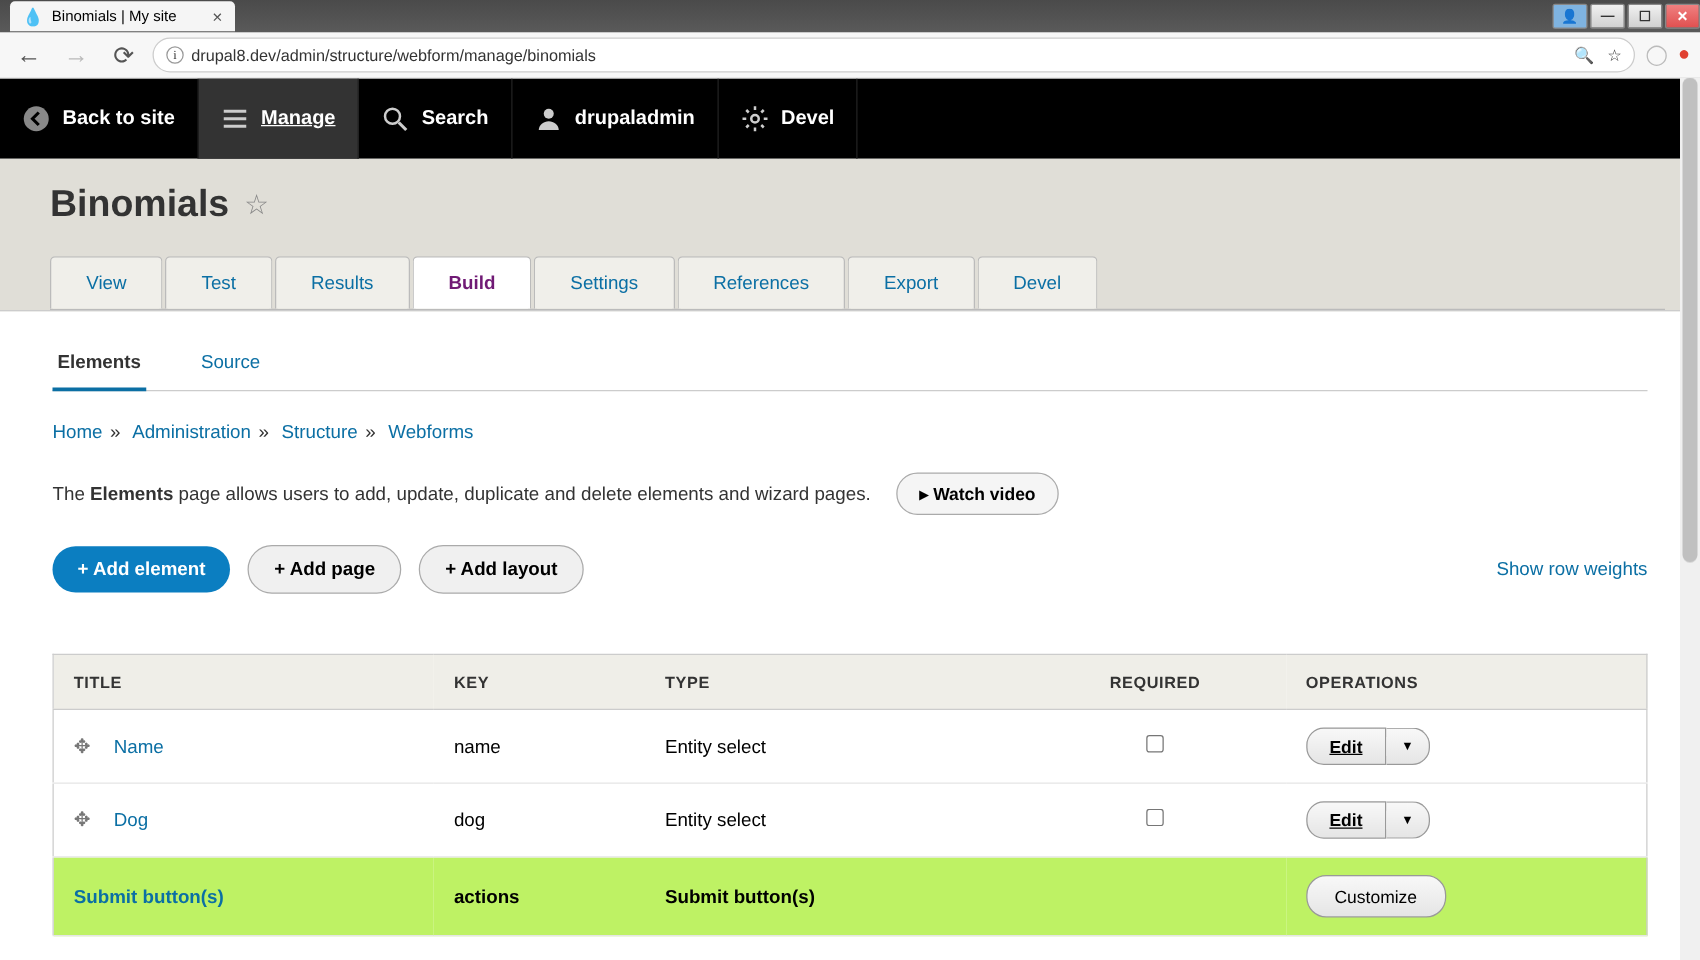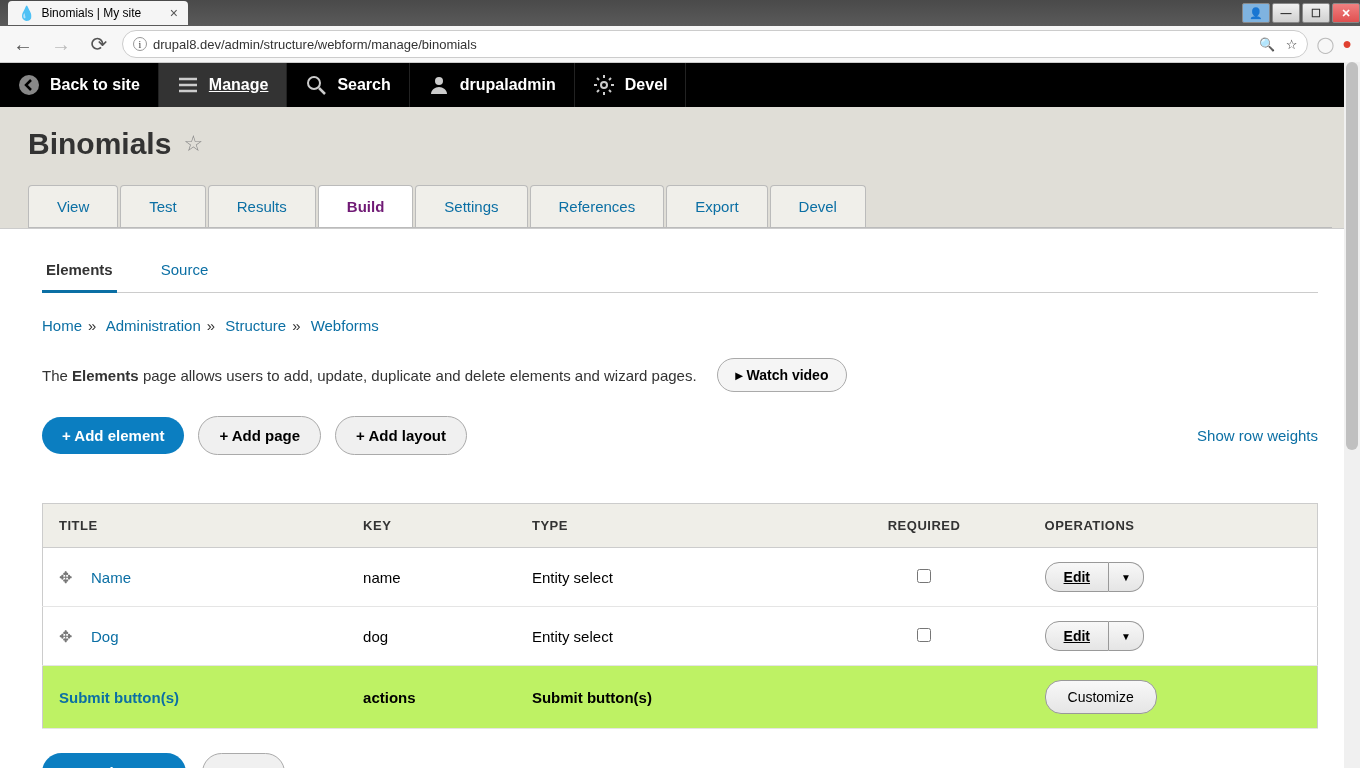--- a/index.html
+++ b/index.html
@@ -16,29 +16,29 @@
 .window-btn.close-w{background:linear-gradient(#f08080,#e05050);color:#fff;}
 
 .nav-bar { display: flex; align-items: center; height: 36px; padding: 0 8px; gap: 8px; background: #f7f7f7; }
 .nav-arrow { width: 30px; height: 30px; display:flex;align-items:center;justify-content:center;font-size:20px;color:#555;cursor:pointer;border-radius:50%;}
 .nav-arrow.disabled{color:#bbb;}
 .url-bar { flex:1; display:flex;align-items:center;border:1px solid #ccc;border-radius:14px;height:28px;padding:0 10px;font-size:13px;color:#333;gap:6px;background:#fff;}
 .url-bar .info-icon{border:1px solid #999;border-radius:50%;width:14px;height:14px;display:flex;align-items:center;justify-content:center;font-size:10px;font-family:serif;}
 .url-icons{display:flex;gap:10px;align-items:center;margin-left:auto;}
 
 
-.drupal-toolbar { background: #000; display: flex; align-items: stretch; height: 44px; }
+.drupal-toolbar { background: #000; display: flex; align-items: stretch; height: 64px; }
 .toolbar-item { display:flex;align-items:center;gap:10px;padding:0 18px;color:#fff;font-weight:bold;font-size:16px;cursor:pointer;border-right:1px solid #222;}
 .toolbar-item.active{background:#333;}
 .toolbar-item.active .tb-label{text-decoration:underline;text-align:center;}
 .toolbar-icon{width:22px;height:22px;display:flex;align-items:center;justify-content:center;}
 
 
 .page-region { background: #e0ded7; padding: 20px 0 0 0; border-bottom: 1px solid #ccc; }
-.region-inner { padding: 0 28px; }
+.region-inner { padding: 0 28px; margin-left: 12px; }
 .page-title-row { display:flex;align-items:center;gap:12px;margin-bottom:24px;}
 .page-title { font-size: 30px; font-weight: bold; color: #333; }
 .star-empty{font-size:22px;color:#888;}
 
 .primary-tabs { display:flex;gap:0;border-bottom:1px solid #bbb;}
 .primary-tab { padding:12px 28px;background:#f0efea;border:1px solid #bbb;border-bottom:none;margin-right:2px;border-radius:4px 4px 0 0;color:#0b6fa4;cursor:pointer;font-size:15px;}
 .primary-tab.active{background:#fff;color:#701a75;font-weight:bold;}
 
 
 .content { padding: 20px 42px; }

